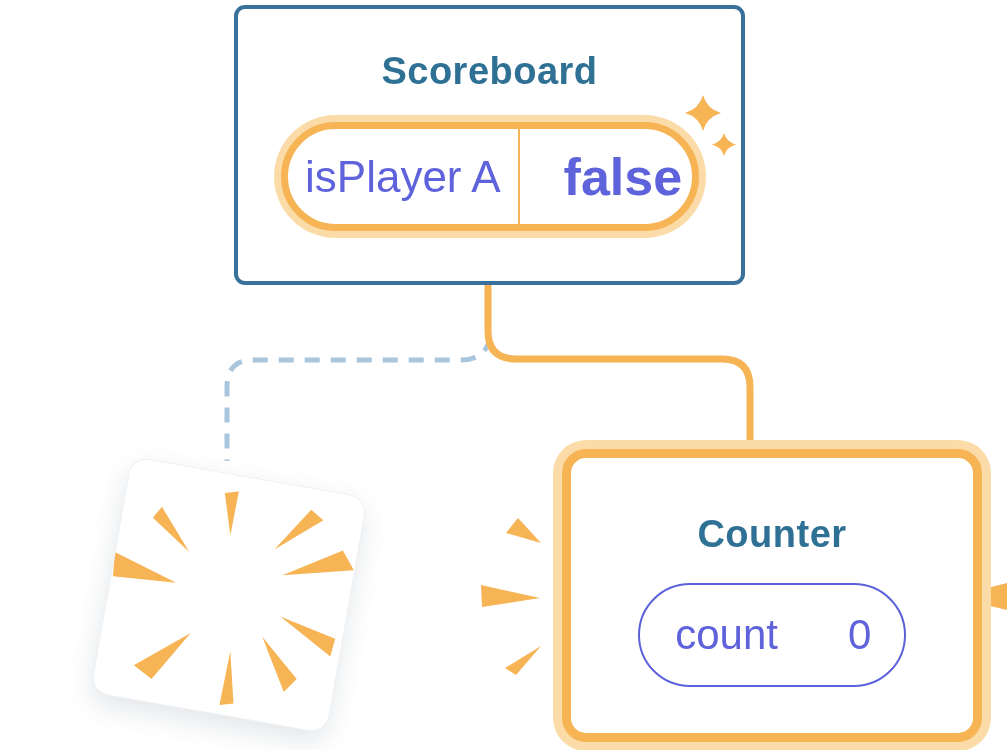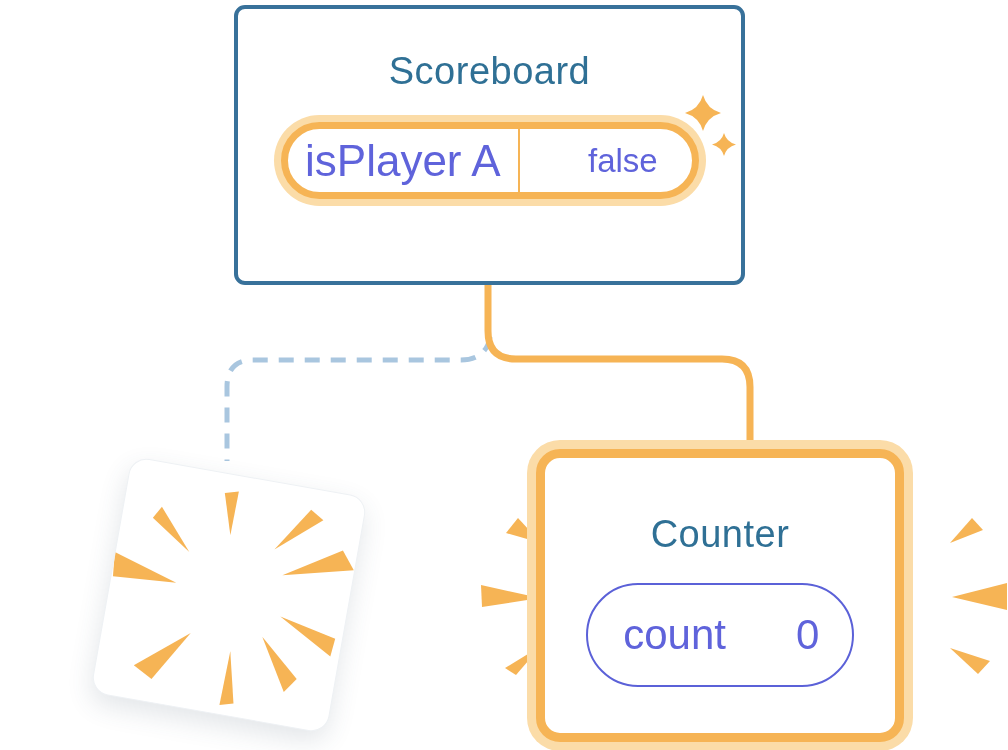--- a/index.html
+++ b/index.html
@@ -17,52 +17,52 @@
     position:absolute;
     background:#ffffff;
     box-sizing:border-box;
     display:flex;flex-direction:column;align-items:center;
   }
   .card.scoreboard{
     left:234px;top:5px;width:511px;height:280px;
     border:4px solid #38719A;border-radius:11px;
   }
   .card.counter{
-    left:536px;top:449px;width:368px;height:293px;
+    left:562px;top:449px;width:420px;height:293px;
     border:9px solid #F6B455;border-radius:24px;
     box-shadow:0 0 0 9px #FBDCA8;
   }
   .card-title{
-    font-size:38px;font-weight:400;letter-spacing:.5px;
+    font-size:38px;font-weight:700;letter-spacing:.5px;
     color:#2F7095;line-height:44px;
   }
   .card.scoreboard .card-title{margin-top:40px;}
   .card.counter .card-title{margin-top:54px;}
 
   
   .pill{
     box-sizing:border-box;
     display:flex;align-items:stretch;
     background:#ffffff;
     border-radius:999px;
     overflow:hidden;
   }
   .pill-key,.pill-value{
     display:flex;align-items:center;justify-content:center;
     color:#5F63DB;
   }
   .pill.orange-pill{
     margin-top:29px;
-    width:418px;height:77px;
+    width:418px;height:109px;
     border:7px solid #F6B455;
     box-shadow:0 0 0 7px #FBDCA8;
   }
   .orange-pill .pill-key{flex:1.68;font-size:44px;}
   .orange-pill .pill-divider{width:2px;background:#F6B455;}
-  .orange-pill .pill-value{flex:1;font-size:33px;font-weight:400;padding-left:34px;}
+  .orange-pill .pill-value{flex:1;font-size:52px;font-weight:700;padding-left:34px;}
 
   .pill.indigo-pill{
     margin-top:27px;
     width:268px;height:104px;
     border:2px solid #5B61D8;
     align-items:center;
   }
   .indigo-pill .pill-key{flex:1.95;font-size:42px;}
   .indigo-pill .pill-divider{width:2px;background:#5B61D8;}
   .indigo-pill .pill-value{flex:1;font-size:42px;}

